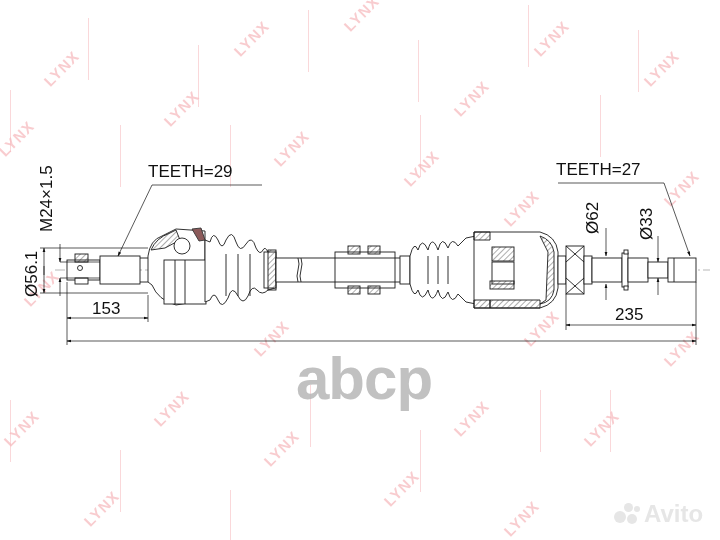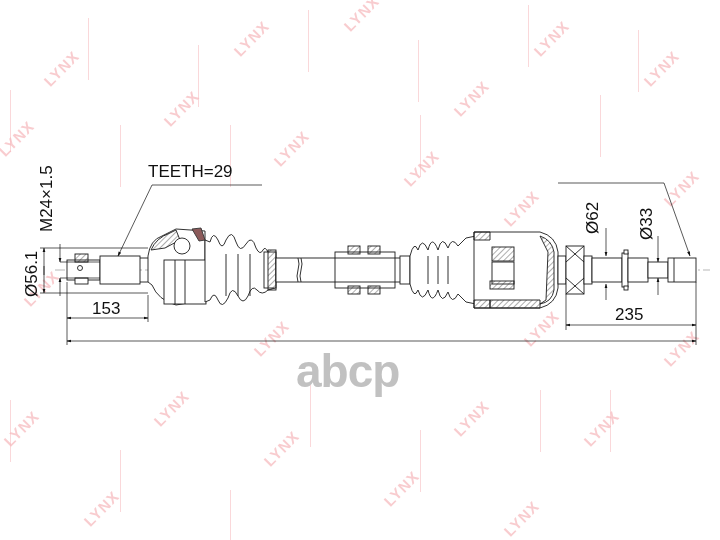--- a/index.html
+++ b/index.html
@@ -2,21 +2,21 @@
 <html><head>
 <meta charset="utf-8">
 <style>
   html, body { margin:0; padding:0; background:#ffffff; }
   body { width:720px; height:540px; overflow:hidden; position:relative; font-family:"Liberation Sans", sans-serif; }
   #canvas { position:absolute; left:0; top:0; width:720px; height:540px; }
   .wm { position:absolute; color:#f4a3a8; font-family:"Liberation Sans", sans-serif; font-weight:bold; font-size:15px; transform:rotate(-45deg); transform-origin:center; opacity:0.55; letter-spacing:1px; }
   .wm-line { position:absolute; width:1px; height:62px; background:#f6b8bc; opacity:0.55; }
   .dim-text { position:absolute; color:#111; font-family:"Liberation Sans", sans-serif; font-size:17px; white-space:nowrap; }
   .vert { transform:rotate(-90deg); transform-origin:left top; }
-  .abcp { position:absolute; left:296px; top:344px; color:#b7b7b7; font-family:"Liberation Sans", sans-serif; font-weight:bold; font-size:46px; letter-spacing:-1px; opacity:0.85; }
+  .abcp { position:absolute; left:296px; top:344px; color:#b7b7b7; font-family:"Liberation Sans", sans-serif; font-weight:bold; font-size:60px; letter-spacing:-1px; opacity:0.85; }
   .avito { position:absolute; left:614px; top:500px; color:#e6e6e6; font-family:"Liberation Sans", sans-serif; font-size:24px; font-weight:bold; display:flex; align-items:center; gap:4px; }
   .avito-dots { display:inline-block; position:relative; width:26px; height:22px; }
   .avito-dots span { position:absolute; border-radius:50%; background:#e6e6e6; }
 </style>
 </head>
 <body>
 
 <div id="canvas">
 
   <div>
@@ -189,21 +189,31 @@
 
         <line x1="152" y1="185" x2="262" y2="185"></line>
         <line x1="152" y1="185" x2="118" y2="256" marker-end="url(#arr)"></line>
         <line x1="558" y1="183" x2="664" y2="183"></line>
         <line x1="664" y1="183" x2="690" y2="256" marker-end="url(#arr)"></line>
       </g>
     </g>
   </svg>
 
   <div class="dim-text" style="left:148px;top:162px;">TEETH=29</div>
+  <div class="dim-text" style="left:556px;top:160px;">TEETH=27</div>
   <div class="dim-text vert" style="left:37px;top:232px;">M24×1.5</div>
   <div class="dim-text vert" style="left:22px;top:297px;">Ø56.1</div>
   <div class="dim-text vert" style="left:583px;top:234px;">Ø62</div>
   <div class="dim-text vert" style="left:637px;top:240px;">Ø33</div>
   <div class="dim-text" style="left:92px;top:299px;">153</div>
   <div class="dim-text" style="left:615px;top:305px;">235</div>
 
   <div class="abcp">abcp</div>
+  <div class="avito">
+    <span class="avito-dots">
+      <span style="left:0;top:8px;width:12px;height:12px;"></span>
+      <span style="left:10px;top:0;width:9px;height:9px;"></span>
+      <span style="left:13px;top:11px;width:10px;height:10px;"></span>
+      <span style="left:20px;top:3px;width:6px;height:6px;"></span>
+    </span>
+    <span>Avito</span>
+  </div>
 </div>
 
 </body></html>

